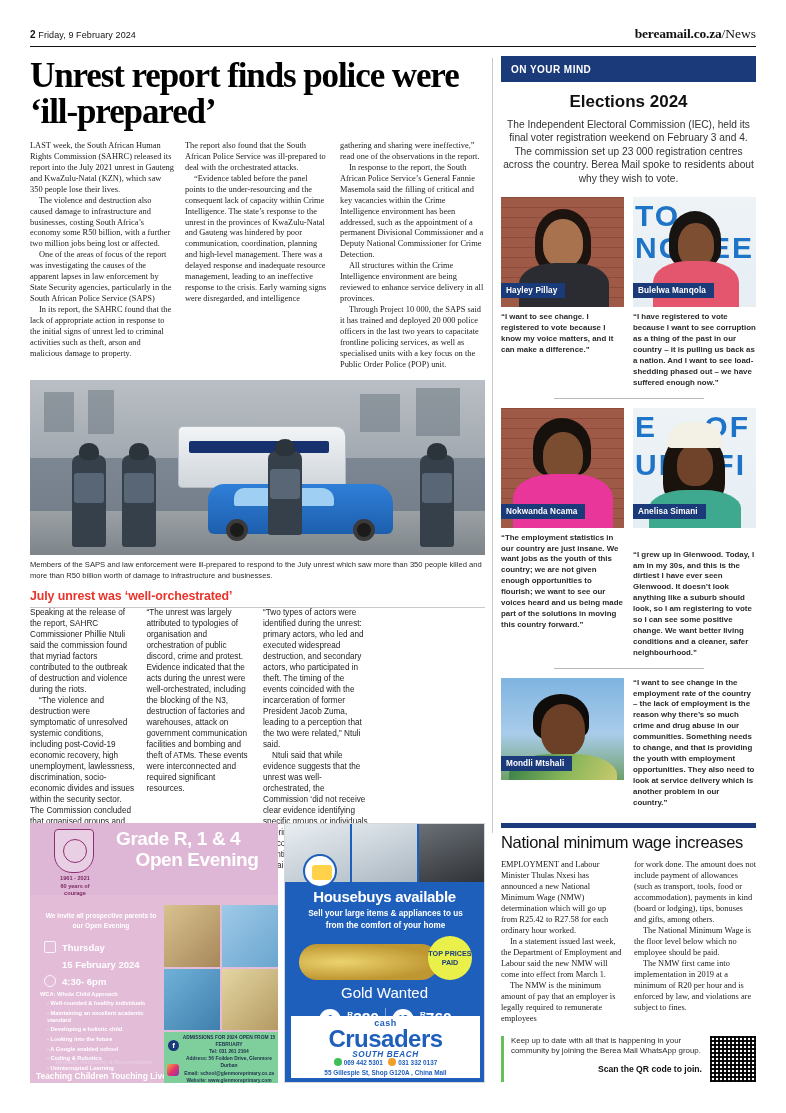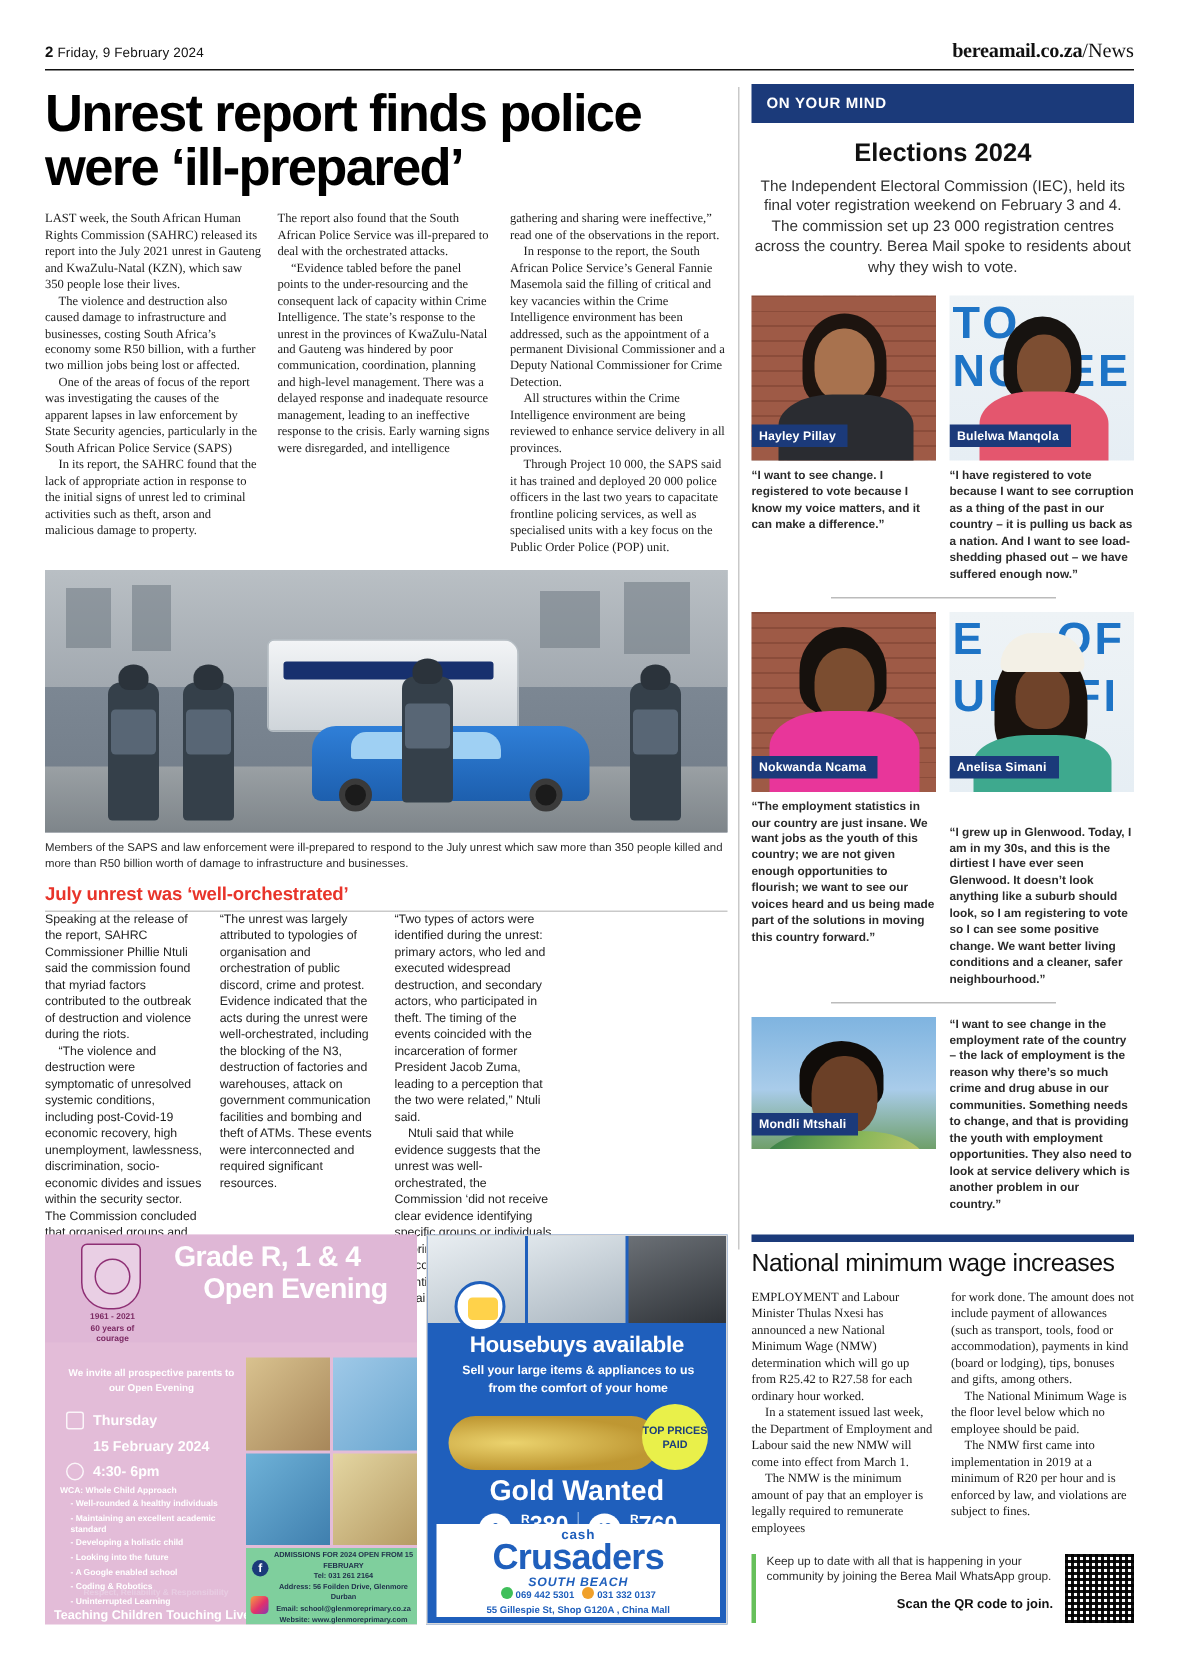--- a/index.html
+++ b/index.html
@@ -27,21 +27,21 @@
   .mast-url .dom { font-weight: bold; letter-spacing:-.2px;}
   .mast-url .sec { font-weight: normal; }
 
   
   .left-col { position: absolute; left: 30px; top: 52px; width: 455px; }
   .right-col { position: absolute; left: 501px; top: 56px; width: 255px; }
   .vrule { position:absolute; left:492px; top:58px; width:1px; height:775px; background:#c9c9c9; }
 
   
   h1.headline {
-    font-family: Liberation Sans, sans-serif;
+    font-family: Liberation Serif, serif;
     font-weight: bold;
     font-size: 35px;
     line-height: 1.03;
     letter-spacing: -1.1px;
     margin: 6px 0 0 0;
     color: #000;
   }
 
   
   .cols3 { display:flex; gap: 10px; margin-top: 11px; }
@@ -209,21 +209,21 @@
   .cash-h1 { position:absolute; left:0; top:64px; width:100%; text-align:center; color:#fff;
      font-size:15px; font-weight:bold; letter-spacing:-.3px; }
   .cash-sub { position:absolute; left:10px; top:84px; width:181px; text-align:center; color:#fff;
      font-size:8.2px; font-weight:bold; line-height:1.5; }
   .cash-gold { position:absolute; left:14px; top:120px; width:140px; height:36px;
      background: radial-gradient(ellipse at 30% 50%, #f6d96a, #c79a2b 70%); border-radius:18px; opacity:.95;}
   .cash-tpp { position:absolute; right:12px; top:112px; width:44px; height:44px; border-radius:50%;
      background:#e9f04a; color:#1a3d7c; font-size:7.2px; font-weight:bold; text-align:center;
      display:flex; flex-direction:column; align-items:center; justify-content:center; line-height:1.25; }
   .cash-h2 { position:absolute; left:0; top:160px; width:100%; text-align:center; color:#fff;
-     font-size:19px; font-weight:bold; }
+     font-size:15px; font-weight:normal; }
   .cash-prices { position:absolute; left:8px; top:184px; width:185px; display:flex; align-items:center; justify-content:center; gap:6px;}
   .karat { width:22px; height:22px; border-radius:50%; background:#fff; color:#1f5fbc;
      font-size:8.5px; font-weight:bold; display:flex; align-items:center; justify-content:center; flex-direction:column; line-height:1;}
   .karat small { font-size:4px; font-weight:bold; }
   .price { color:#fff; }
   .price .amt { font-size:15.5px; font-weight:bold; }
   .price .amt sup { font-size:8px; vertical-align:super; }
   .price .per { font-size:7px; margin-top:-2px; }
   .cash-divider { width:1px; height:24px; background:#7fa8dd; }
   .cash-till { position:absolute; right:10px; top:214px; color:#fff; font-size:7.6px; font-weight:bold; }
@@ -390,21 +390,21 @@
           <div class="vox-name">Anelisa Simani</div>
         </div>
         <div class="vox-q" style="margin-top:22px;">“I grew up in Glenwood. Today, I am in my 30s, and this is the dirtiest I have ever seen Glenwood. It doesn’t look anything like a suburb should look, so I am registering to vote so I can see some positive change. We want better living conditions and a cleaner, safer neighbourhood.”</div>
       </div>
     </div>
 
     <div class="vox-sep"></div>
 
     <div class="vox-wide">
       <div class="vox">
-        <div class="vox-photo ph-blue-flag" style="height:88px;">
+        <div class="vox-photo ph-blue-flag" style="height:102px;">
           <div class="hair" style="left:32px;top:16px;width:56px;height:46px;background:#100c09;"></div>
           <div class="face" style="left:40px;top:26px;width:44px;height:52px;background:#6b4027;"></div>
           <div class="torso" style="left:8px;top:76px;width:108px;height:52px;background:linear-gradient(120deg,#2f7a46,#8ab75a 50%,#d8cf72);"></div>
           <div class="vox-name">Mondli Mtshali</div>
         </div>
       </div>
       <div class="vox">
         <div class="vox-q">“I want to see change in the employment rate of the country – the lack of employment is the reason why there’s so much crime and drug abuse in our communities. Something needs to change, and that is providing the youth with employment opportunities. They also need to look at service delivery which is another problem in our country.”</div>
       </div>
     </div>

